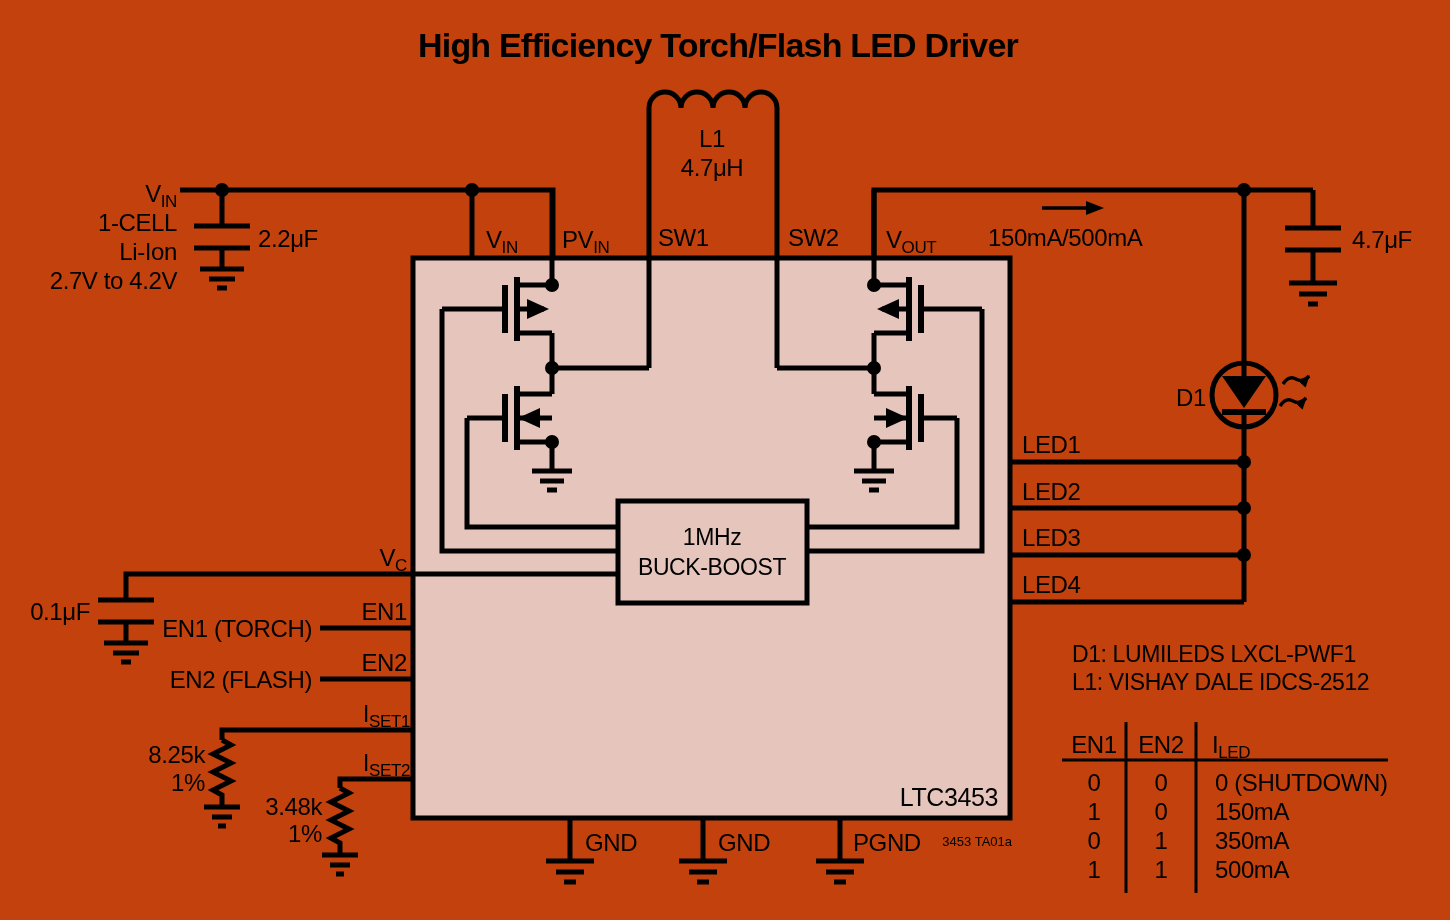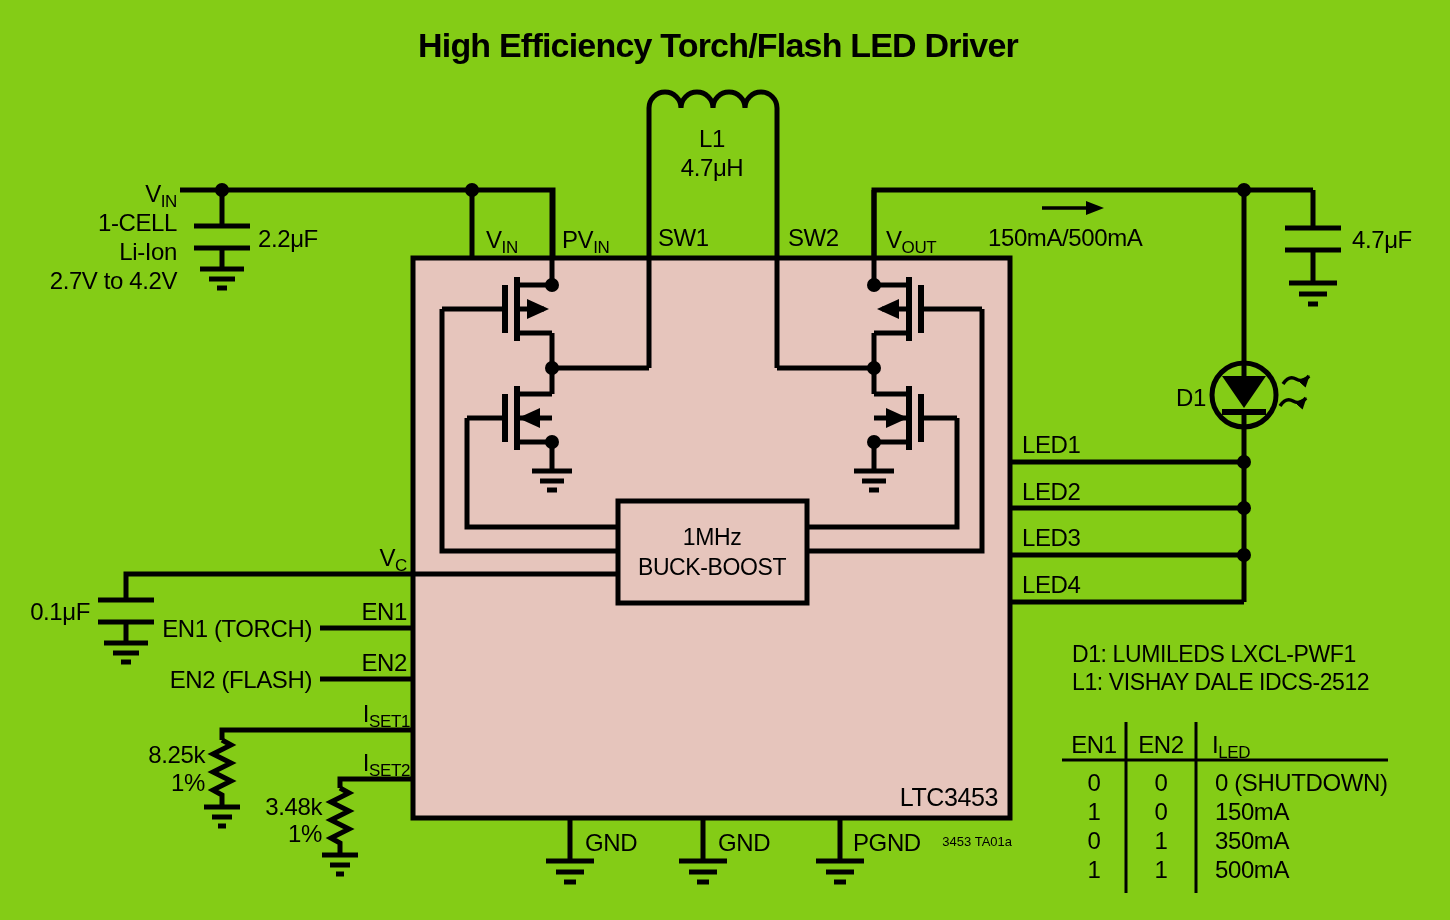--- a/index.html
+++ b/index.html
@@ -1,16 +1,16 @@
 <!DOCTYPE html>
 <html><head>
 <meta charset="utf-8">
 <style>
   html,body{margin:0;padding:0;background:#ffffff;}
-  .stage{position:relative;width:1450px;height:920px;background:#84cc16;overflow:hidden;}
+  .stage{position:relative;width:1450px;height:920px;background:#c2410c;overflow:hidden;}
   svg text{font-family:"Liberation Sans","DejaVu Sans",sans-serif;fill:#000;letter-spacing:-0.4px;}
   .t34{font-size:34px;font-weight:bold;letter-spacing:-0.8px;}
   .t25{font-size:25px;}
   .t24{font-size:24px;}
   .t23{font-size:23px;}
   .t13{font-size:13px;letter-spacing:0;}
   .sub{font-size:17px;}
   .w{stroke:#000;stroke-width:5;fill:none;}
   .w6{stroke:#000;stroke-width:6;fill:none;}
   .w3{stroke:#000;stroke-width:3;fill:none;}

